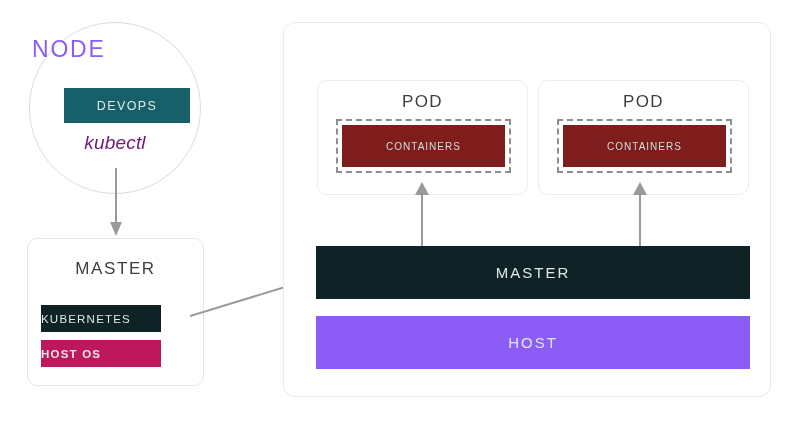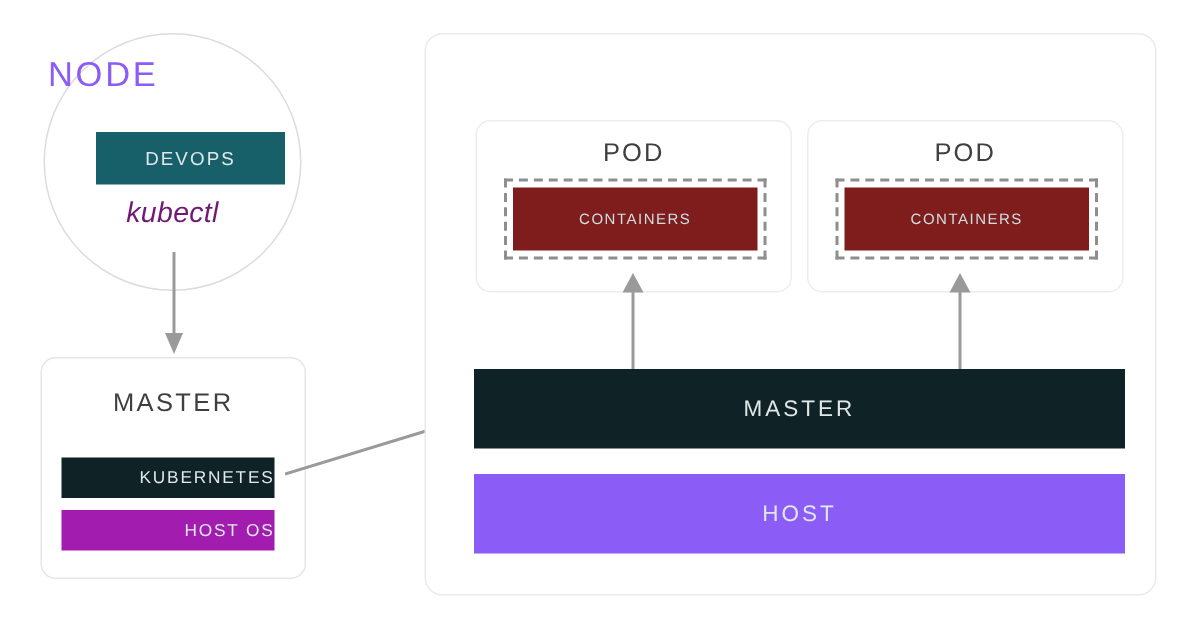--- a/index.html
+++ b/index.html
@@ -86,38 +86,39 @@
     top: 20px;
     width: 100%;
     text-align: center;
     font-size: 17px;
     color: #3f3f3f;
     letter-spacing: 1.6px;
   }
   .master-row {
     position: absolute;
     left: 13px;
-    width: 142px;
+    width: 120px;
     height: 27px;
     display: flex;
     align-items: center;
-    justify-content: flex-end;
+    justify-content: flex-start;
   }
   .master-row span {
     color: #dfe7e8;
     font-size: 11.5px;
     letter-spacing: 1.2px;
   }
   .row-kubernetes {
     top: 66px;
     background: #0f2226;
   }
   .row-hostos {
     top: 101px;
-    background: #a21caf;
+    background: #be185d;
+    font-weight: bold;
   }
 
   
   .arrow-diag {
     position: absolute;
     left: 190px;
     top: 270px;
     width: 130px;
     height: 50px;
   }

